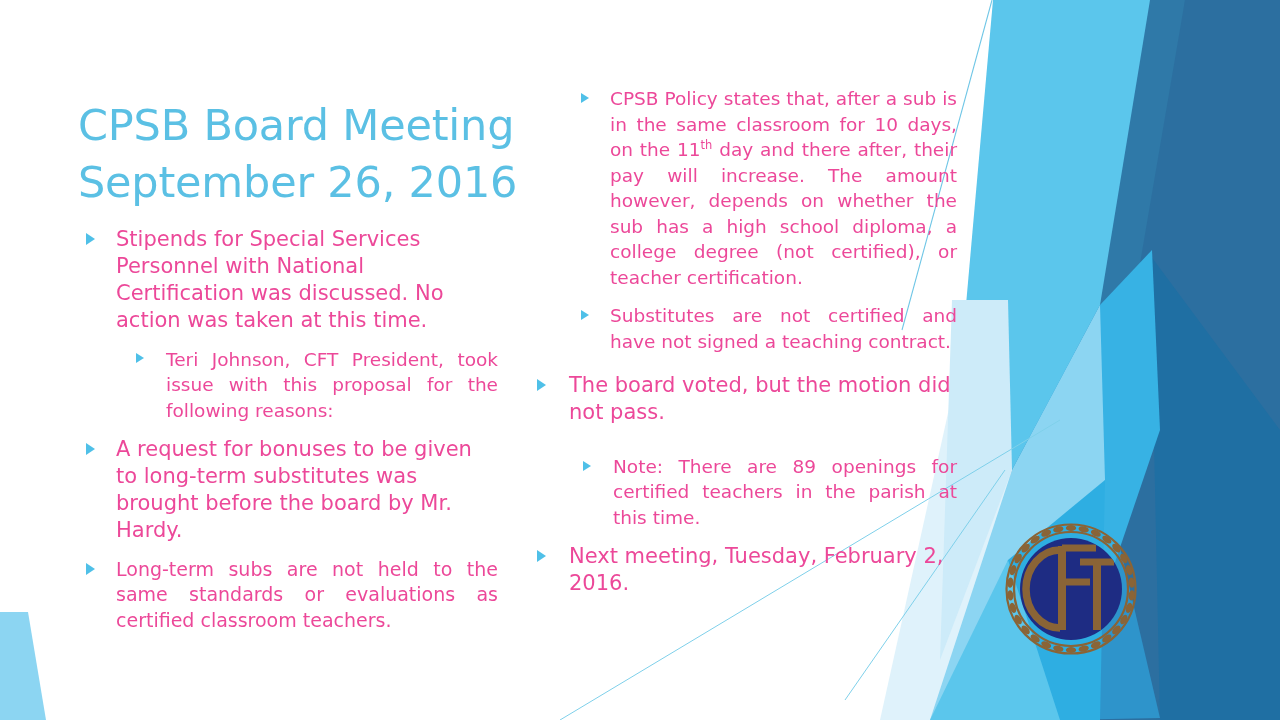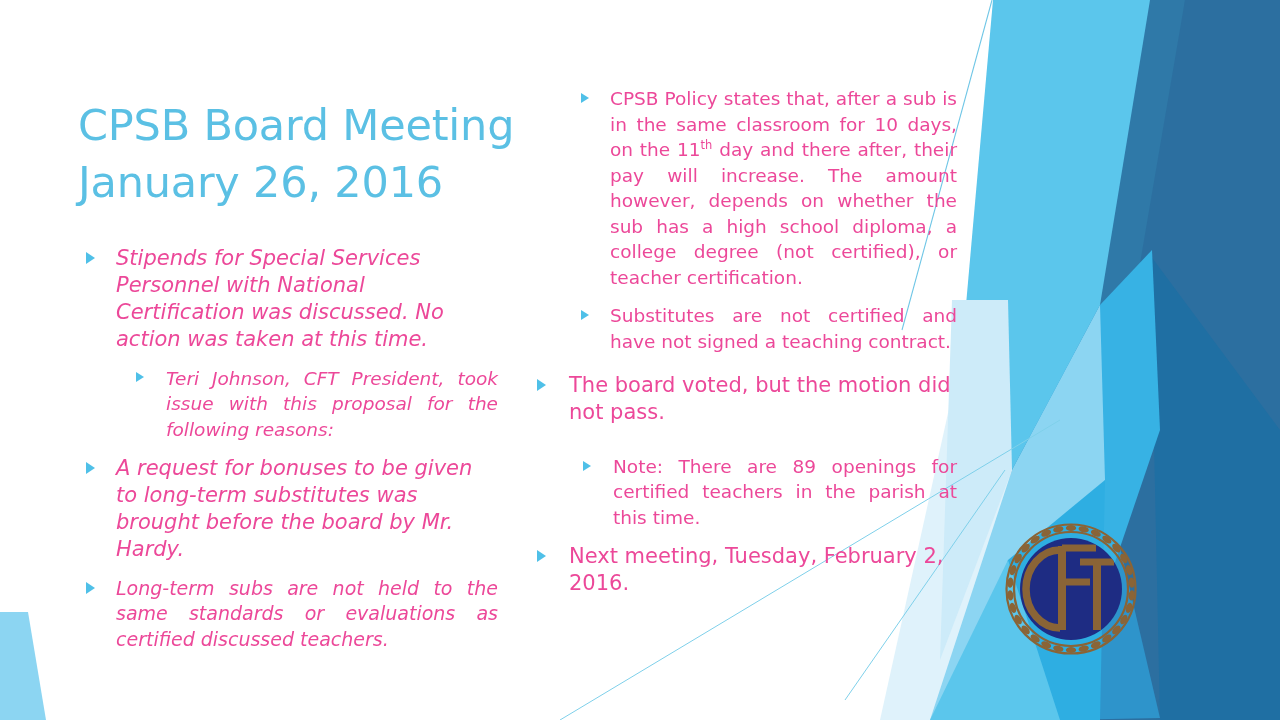--- a/index.html
+++ b/index.html
@@ -38,23 +38,22 @@
     line-height: 1.33;
     font-weight: 400;
     letter-spacing: -0.2px;
     font-family: "DejaVu Sans", sans-serif;
   }
 
   
   .col-left {
     position: absolute;
     left: 78px;
-    top: 245px;
+    top: 226px;
     width: 420px;
-    font-style: italic;
   }
   .col-right {
     position: absolute;
     left: 525px;
     top: 86px;
     width: 432px;
   }
 
   
   .bullet {
@@ -155,21 +154,21 @@
 
     <line x1="992" y1="0" x2="902" y2="330" stroke="#6FC6E6" stroke-width="1.1"></line>
     <line x1="1060" y1="420" x2="560" y2="720" stroke="#7FD0EA" stroke-width="1"></line>
     <line x1="1005" y1="470" x2="845" y2="700" stroke="#7FD0EA" stroke-width="1"></line>
 
     <polygon points="0,612 28,612 46,720 0,720" fill="#8CD5F2"></polygon>
   </svg>
 
   <h1 class="title">
     <span>CPSB Board Meeting</span><br>
-    <span>January 26, 2016</span>
+    <span>September 26, 2016</span>
   </h1>
 
   <div class="col-left">
 
     <div class="bullet lvl1">
       <span class="marker"></span>
       <span class="btext">Stipends for Special Services Personnel with National Certification was discussed. No action was taken at this time.</span>
     </div>
 
     <div class="bullet lvl2">
@@ -177,21 +176,21 @@
       <span class="btext">Teri Johnson, CFT President, took issue with this proposal for the following reasons:</span>
     </div>
 
     <div class="bullet lvl1">
       <span class="marker"></span>
       <span class="btext">A request for bonuses to be given to long-term substitutes was brought before the board by Mr. Hardy.</span>
     </div>
 
     <div class="bullet lvl1 justified">
       <span class="marker"></span>
-      <span class="btext">Long-term subs are not held to the same standards or evaluations as certified discussed teachers.</span>
+      <span class="btext">Long-term subs are not held to the same standards or evaluations as certified classroom teachers.</span>
     </div>
 
   </div>
 
   <div class="col-right">
 
     <div class="bullet lvl1b">
       <span class="marker"></span>
       <span class="btext"><span>CPSB Policy states that, after a sub is in the same classroom for 10 days, on the 11</span><sup>th</sup><span> day and there after, their pay will increase. The amount however, depends on whether the sub has a high school diploma, a college degree (not certified), or teacher certification.</span></span>
     </div>

